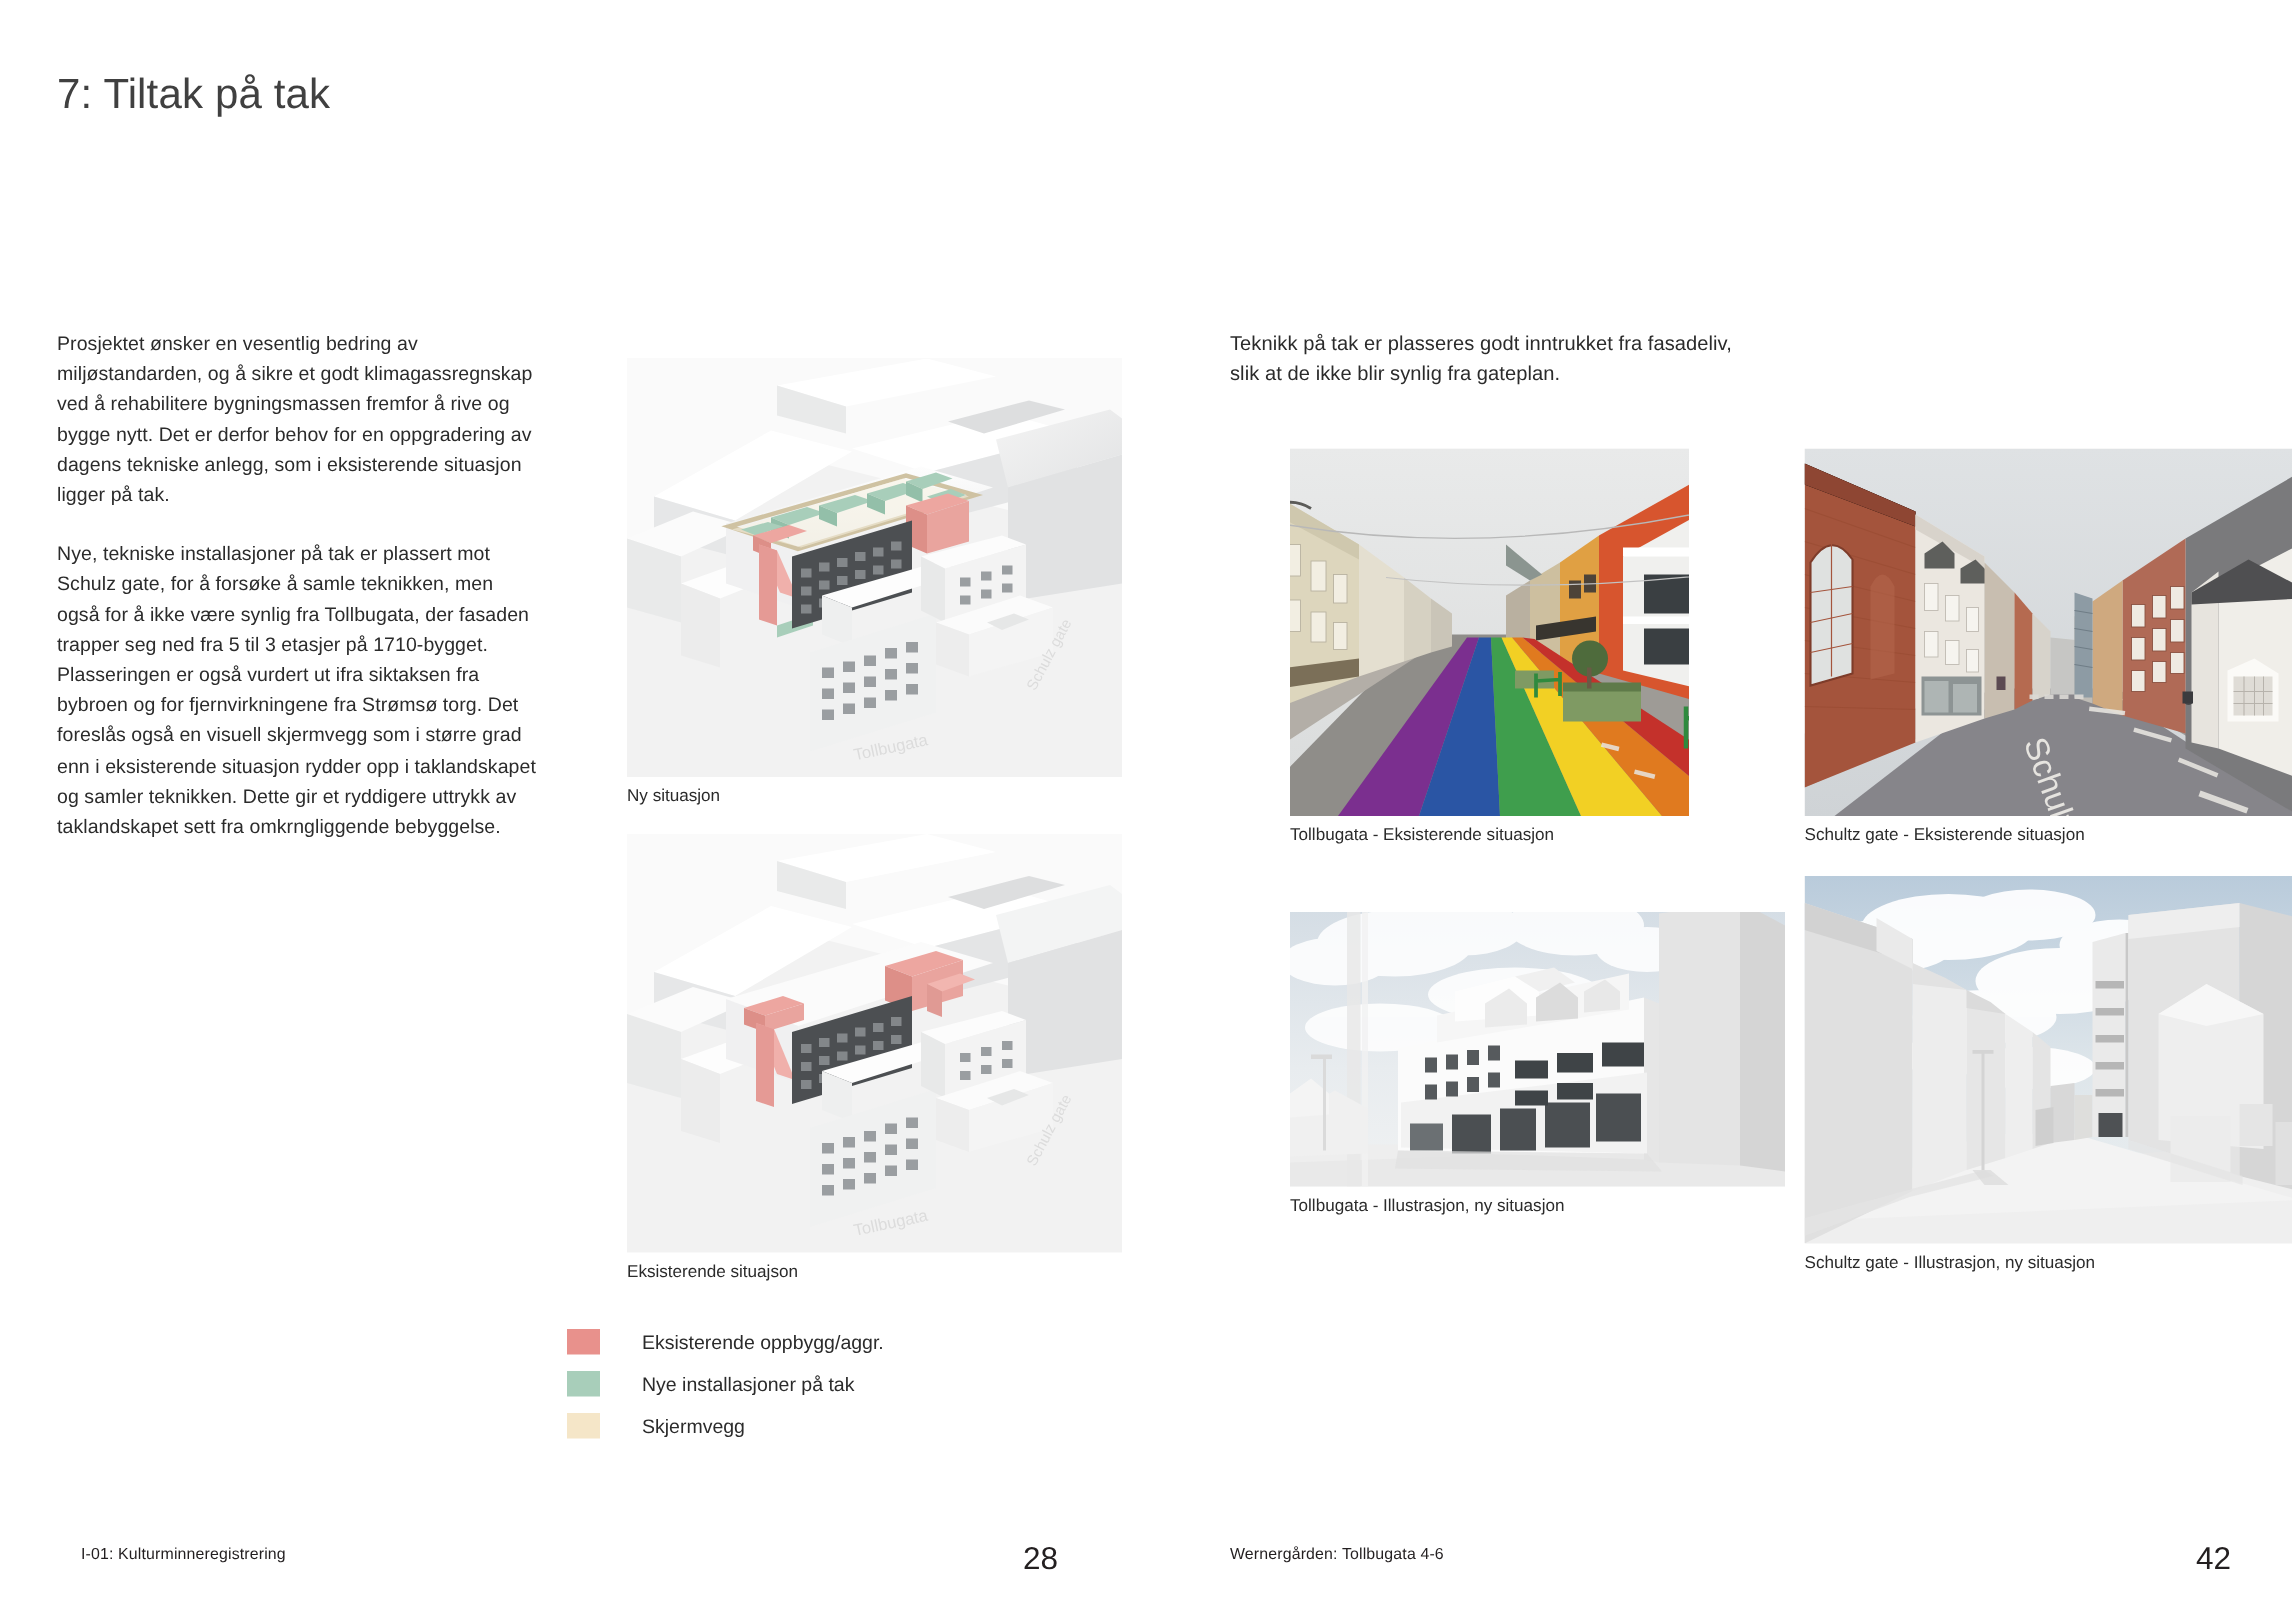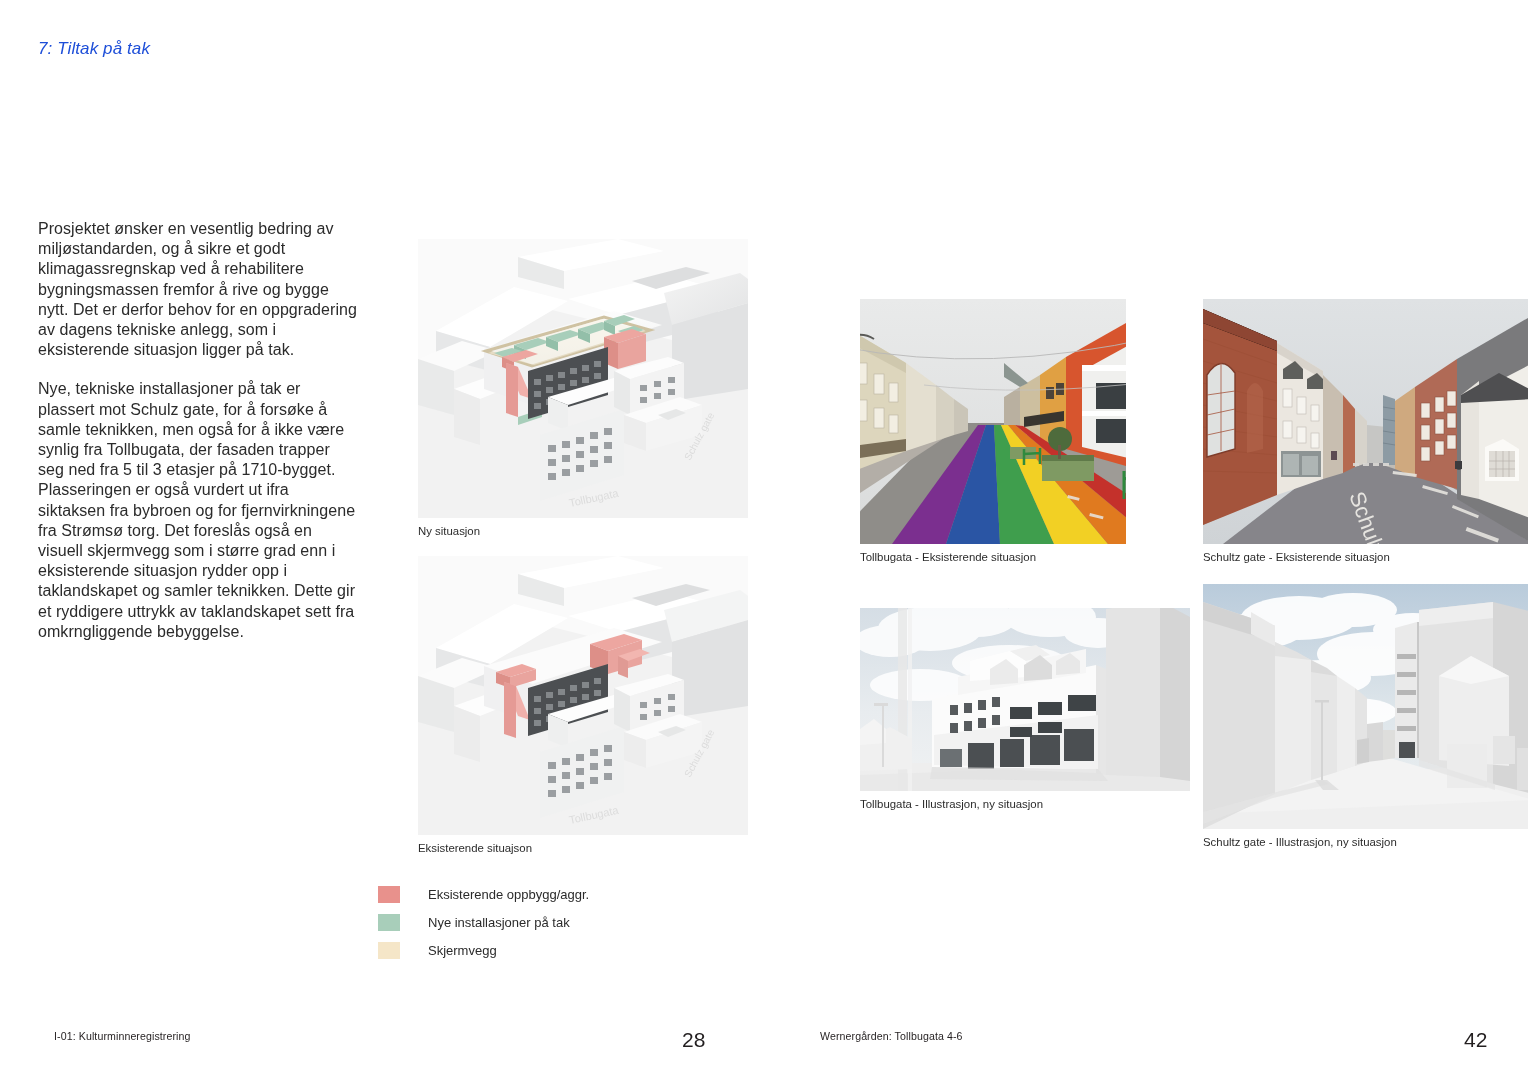--- a/index.html
+++ b/index.html
@@ -19,38 +19,37 @@
 
   
   .spread { position: absolute; inset: 0; display: flex; }
   .page { position: relative; width: 764px; height: 1080px; background: #fff; }
 
   
   .section-title {
     position: absolute;
     left: 38px;
     top: 28px;
-    font-size: 17px;
+    font-size: 28px;
     font-weight: 400;
     letter-spacing: 0.1px;
-    color: #1d4ed8;
+    color: #404040;
     white-space: nowrap;
-    font-style: italic;
   }
 
   
   .body-col {
     position: absolute;
     left: 38px;
     top: 219px;
     width: 320px;
   }
   .body-col p {
     margin: 0 0 19px 0;
-    font-size: 16px;
+    font-size: 13px;
     line-height: 20.2px;
     color: #2b2b2b;
     letter-spacing: 0.05px;
   }
   .body-col p:last-child { margin-bottom: 0; }
 
   .intro-right {
     position: absolute;
     left: 820px;
     top: 219px;
@@ -395,20 +394,23 @@
         <span class="legend-label">Skjermvegg</span>
       </div>
     </div>
 
     <div class="footer-text" id="footer-left">I-01: Kulturminneregistrering</div>
     <div class="page-number" id="pagenum-left">28</div>
   </div>
 
   <div class="page">
 
+    <div class="intro-right" style="left:56px;">
+      <p>Teknikk på tak er plasseres godt inntrukket fra fasadeliv, slik at de ikke blir synlig fra gateplan.</p>
+    </div>
 
     <figure class="figure" style="left:56px; top:283px; width:266px; height:245px;">
       <div class="frame">
         <div class="art">
           <svg viewBox="0 0 330 245" preserveAspectRatio="xMidYMid slice" aria-hidden="true">
             <defs>
               <linearGradient id="skyA" x1="0" y1="0" x2="0" y2="1">
                 <stop offset="0" stop-color="#e9eaea"></stop>
                   <stop offset="1" stop-color="#d9dbdb"></stop>
               </linearGradient>

